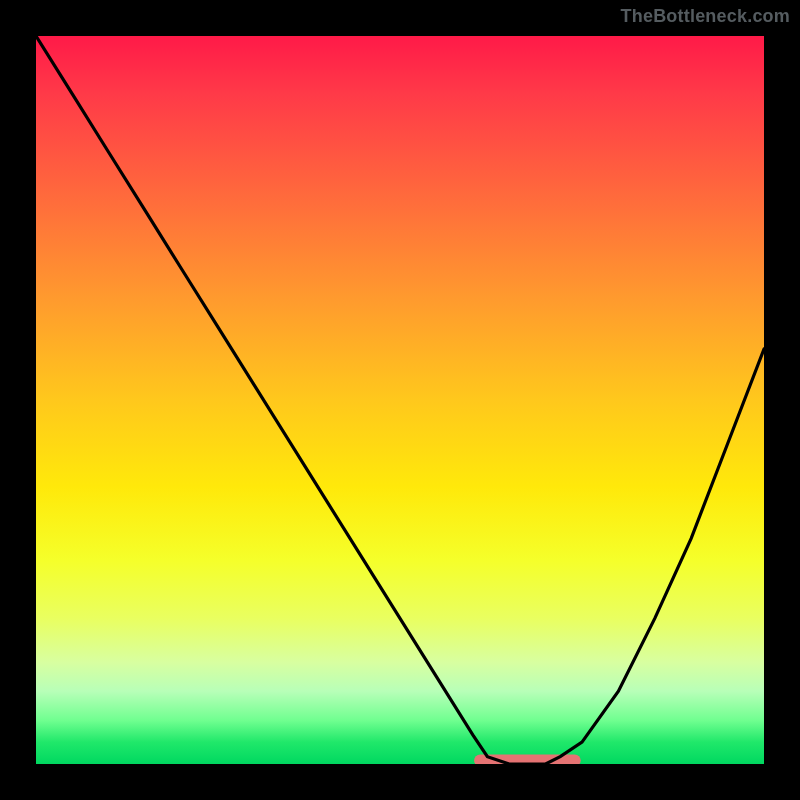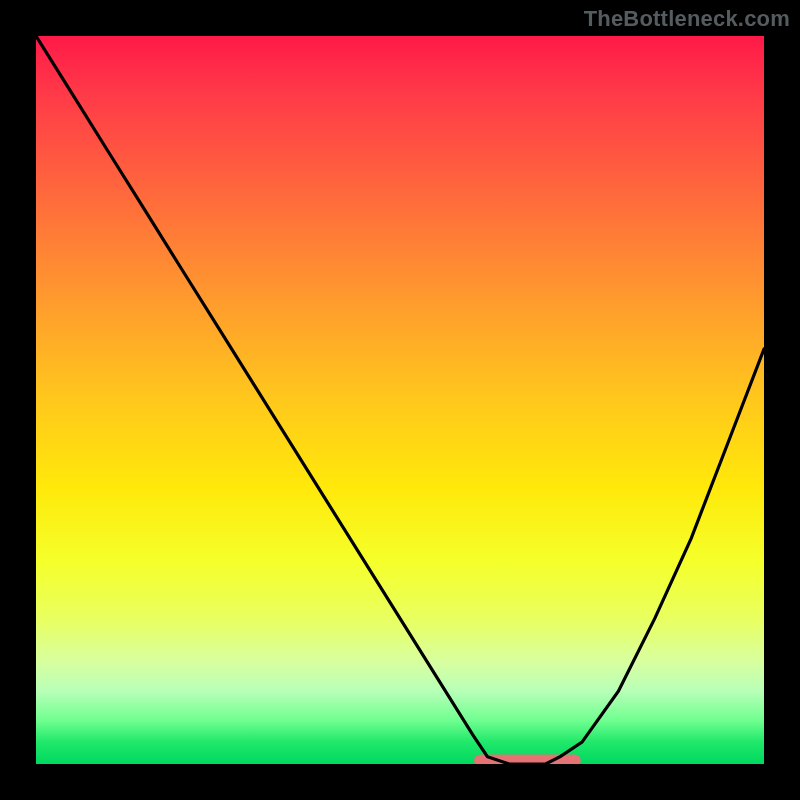--- a/index.html
+++ b/index.html
@@ -15,21 +15,21 @@
     position: relative;
     width: 800px;
     height: 800px;
     background: #000;
   }
   .watermark {
     position: absolute;
     top: 6px;
     right: 10px;
     color: #555c60;
-    font-size: 22px;
+    font-size: 18px;
     font-weight: 600;
     letter-spacing: 0.2px;
     z-index: 50;
     user-select: none;
   }
   .plot-area {
     position: absolute;
     left: 36px;
     top: 36px;
     width: 728px;

